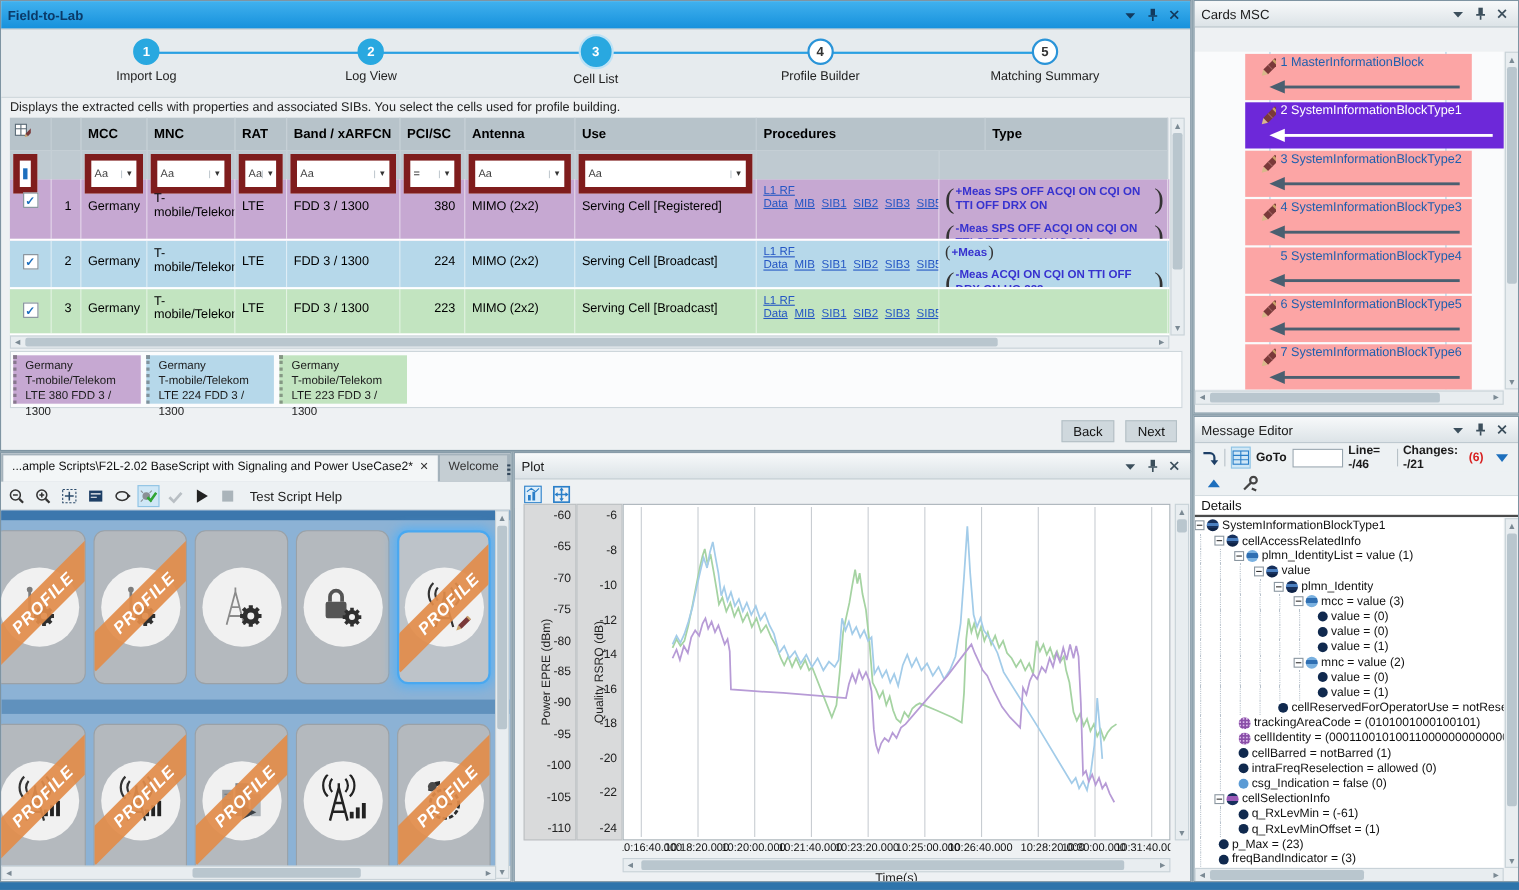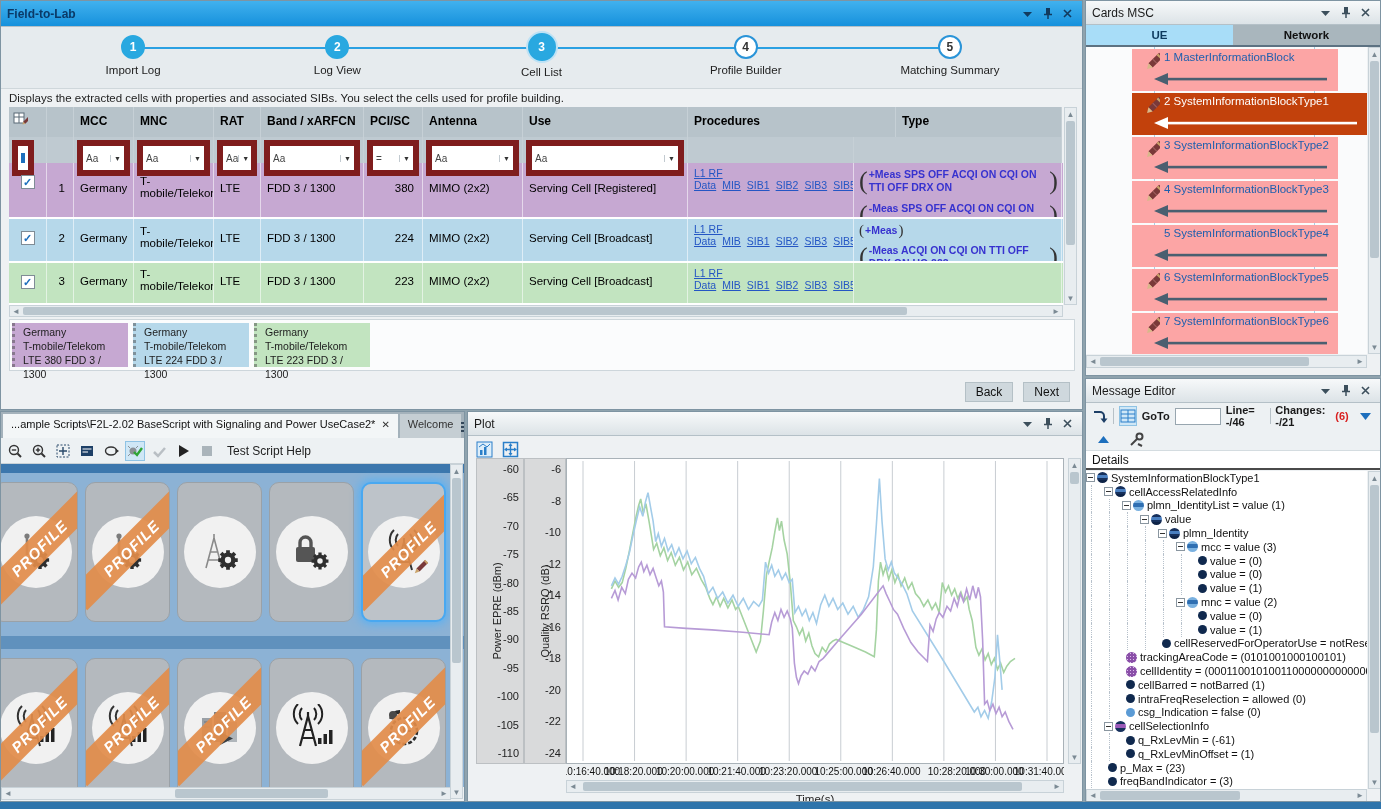--- a/index.html
+++ b/index.html
@@ -75,21 +75,21 @@
 #plot-xlabels span{position:absolute;width:66px;text-align:center;white-space:nowrap}
 #plot-time{position:absolute;left:98px;top:381px;width:498px;text-align:center;font-size:11.5px;color:#222}
 
 #msc-tabs{height:22px;display:flex;border-bottom:2px solid #5d7282}
 .msctab{flex:1;display:flex;align-items:center;justify-content:center;font-size:11.5px;font-weight:bold;cursor:pointer}
 .msctab.active{background:#a8ddf8;color:#0d3a5e}
 .msctab.idle{background:#a9b6bd;color:#111}
 #msc-list{position:absolute;left:0;top:46px;width:281px;height:307px;background:#fafbfc;overflow:hidden}
 .lifeline{position:absolute;top:0;bottom:0;width:1px;background:#a9cde4}
 .mscitem{position:absolute;left:46px;width:206px;height:42px;background:#fca5a5;cursor:pointer}
-.mscitem.sel{width:242px;background:#c2410c}
+.mscitem.sel{width:242px;background:#6d28d9}
 .msclbl{position:absolute;left:32px;top:2px;font-size:11.5px;color:#1e5fae;white-space:nowrap}
 .mscitem.sel .msclbl{color:#fff}
 .mscpencil{position:absolute;left:2px;top:0px}
 
 #me-tb1{height:26px;display:flex;align-items:center;padding:0 6px;background:#edf1f3;font-size:11px;font-weight:bold;color:#1a1a1a;gap:5px}
 .vsep{width:1px;height:16px;background:#b7c1c7}
 #goto-input{width:46px;height:17px;border:1px solid #98a6af;background:#fff;font-size:11px;padding:0 2px}
 .red{color:#d81f1f}
 #me-tb2{height:22px;display:flex;align-items:center;padding:0 8px;background:#edf1f3;gap:12px;border-bottom:1px solid #d4dce0}
 #me-dhdr{height:19px;background:#fff;border-bottom:2px solid #4a4a4a;font-size:12px;color:#111;padding:2px 6px}
@@ -699,24 +699,20 @@
             <line x1="2" y1="7.5" x2="10" y2="7.5" stroke="currentColor" stroke-width="1.5"></line>
             <line x1="6" y1="8" x2="6" y2="12" stroke="currentColor" stroke-width="1.5"></line>
           </svg>
         </span>
       <span class="ticn">
           <svg width="11" height="11">
             <path d="M2 2 L9 9 M9 2 L2 9" stroke="currentColor" stroke-width="1.6"></path>
           </svg>
         </span>
     </div>
-    <div id="msc-tabs">
-      <div class="msctab active">UE</div>
-      <div class="msctab idle">Network</div>
-    </div>
     <div id="msc-list">
         <div class="lifeline" style="left: 68px;"></div>
         <div class="lifeline" style="left: 228px;"></div>
         <div class="mscitem" style="top: 2px;">
           <span class="mscpencil">
             <svg width="26" height="22">
               <g transform="translate(18,15) rotate(-45)">
                 <rect x="-2" y="-3" width="15" height="6" fill="#7a3939"></rect>
                 <rect x="9.5" y="-3" width="2.2" height="6" fill="#caa36a"></rect>
                 <polygon points="-7,0 -2,-3 -2,3" fill="#d8b88a"></polygon>

